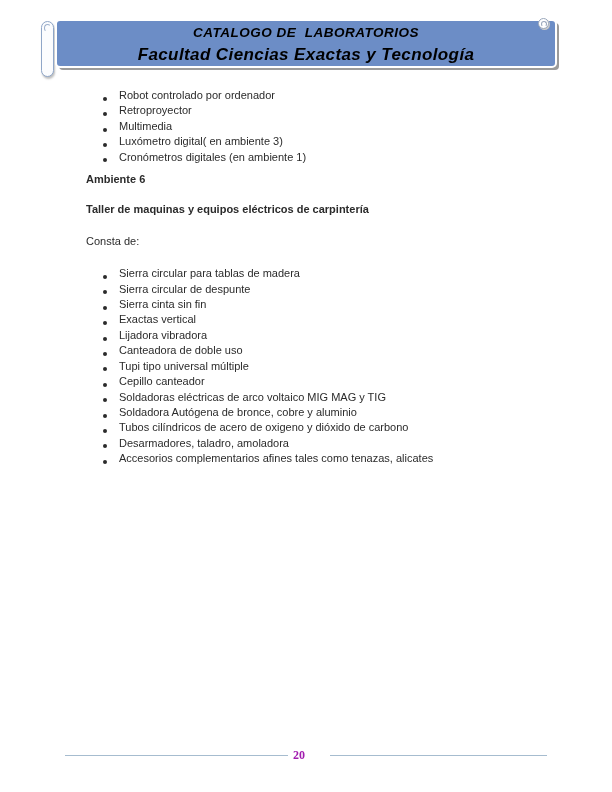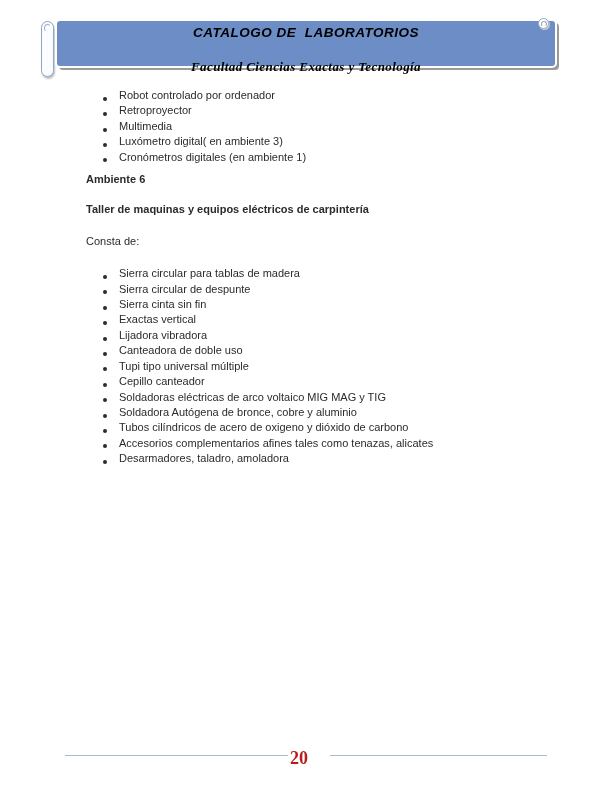--- a/index.html
+++ b/index.html
@@ -80,29 +80,28 @@
   .banner-title {
     font-size: 13.5px;
     font-weight: bold;
     font-style: italic;
     color: #000000;
     letter-spacing: 0.5px;
     line-height: 17px;
     white-space: pre-wrap;
   }
   .banner-subtitle {
-    font-size: 13px;
+    font-size: 17px;
     font-weight: bold;
     font-style: italic;
     color: #000000;
     letter-spacing: 0.4px;
     line-height: 15px;
-    margin-top: 18px;
+    margin-top: 6px;
     white-space: pre-wrap;
-    font-family: Liberation Serif, serif;
   }
 
   
   .content {
     position: absolute;
     left: 86px;
     top: 85px;
     right: 50px;
   }
   ul.blist { list-style: none; }
@@ -153,23 +152,23 @@
   }
   .footer-rule-left  { left: 65px;  width: 223px; }
   .footer-rule-right { left: 330px; width: 217px; }
   .footer-page-number {
     position: absolute;
     left: 281px;
     top: 1px;
     width: 36px;
     text-align: center;
     font-family: "Liberation Serif", "DejaVu Serif", serif;
-    font-size: 18px;
-    font-weight: bold;
-    color: #b91c1c;
+    font-size: 12px;
+    font-weight: bold;
+    color: #a21caf;
   }
 </style>
 </head>
 <body>
 
 <div class="page">
 
   <div class="banner-wrap">
     <span class="scroll-roll"></span>
     <div class="banner-box">
@@ -248,25 +247,25 @@
       <li>
           <span class="bullet"></span>
           <span>Soldadora Autógena de bronce, cobre y aluminio</span>
         </li>
       <li>
           <span class="bullet"></span>
           <span>Tubos cilíndricos de acero de oxigeno y dióxido de carbono</span>
         </li>
       <li>
           <span class="bullet"></span>
+          <span>Desarmadores, taladro, amoladora</span>
+        </li>
+      <li>
+          <span class="bullet"></span>
           <span>Accesorios complementarios afines tales como tenazas, alicates</span>
-        </li>
-      <li>
-          <span class="bullet"></span>
-          <span>Desarmadores, taladro, amoladora</span>
         </li>
     </ul>
 
   </div>
 
   <div class="footer">
     <span class="footer-rule footer-rule-left"></span>
     <span class="footer-page-number">20</span>
     <span class="footer-rule footer-rule-right"></span>
   </div>

